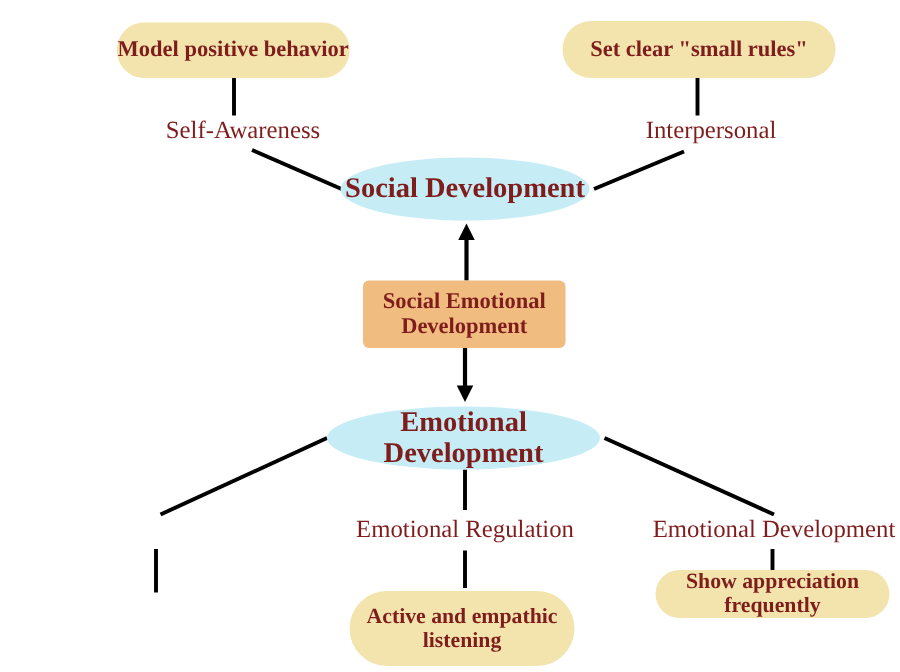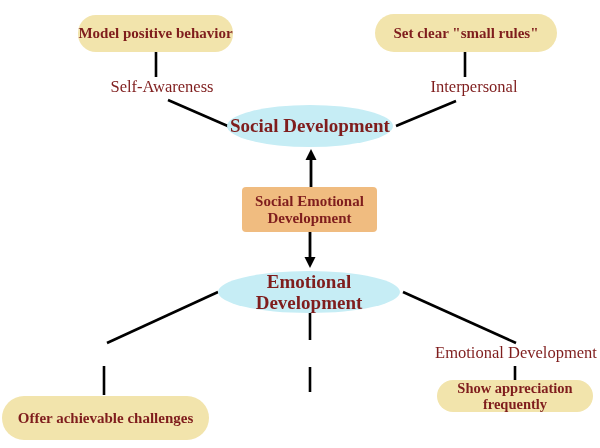--- a/index.html
+++ b/index.html
@@ -73,21 +73,22 @@
 
   <div class="plain-label" style="left:464px; top:77px;margin-left:10px;">Interpersonal</div>
 
   <div class="node ellipse" style="left:227px; top:105px; width:166px; height:42px;">Social Development</div>
 
   <div class="node centerbox" style="left:242px; top:187px; width:135px; height:45px;">Social Emotional Development</div>
 
   <div class="node ellipse" style="left:218px; top:271px; width:182px; height:42px;">Emotional Development</div>
 
 
+  <div class="plain-label" style="left:310px; top:343px;">Emotional Regulation</div>
 
   <div class="plain-label" style="left:516px; top:343px;">Emotional Development</div>
 
-  <div class="node tipbox" style="left:2px; top:396px; width:207px; height:44px; border-radius:22px;">Offer achievable challenges</div>
 
+  <div class="node tipbox small" style="left:233px; top:394px; width:150px; height:50px; border-radius:25px; padding:0 10px;">Active and empathic listening</div>
 
   <div class="node tipbox small" style="left:437px; top:380px; width:156px; height:32px; border-radius:25px; padding:0 14px;">Show appreciation frequently</div>
 
 </div>
 
 </body></html>

